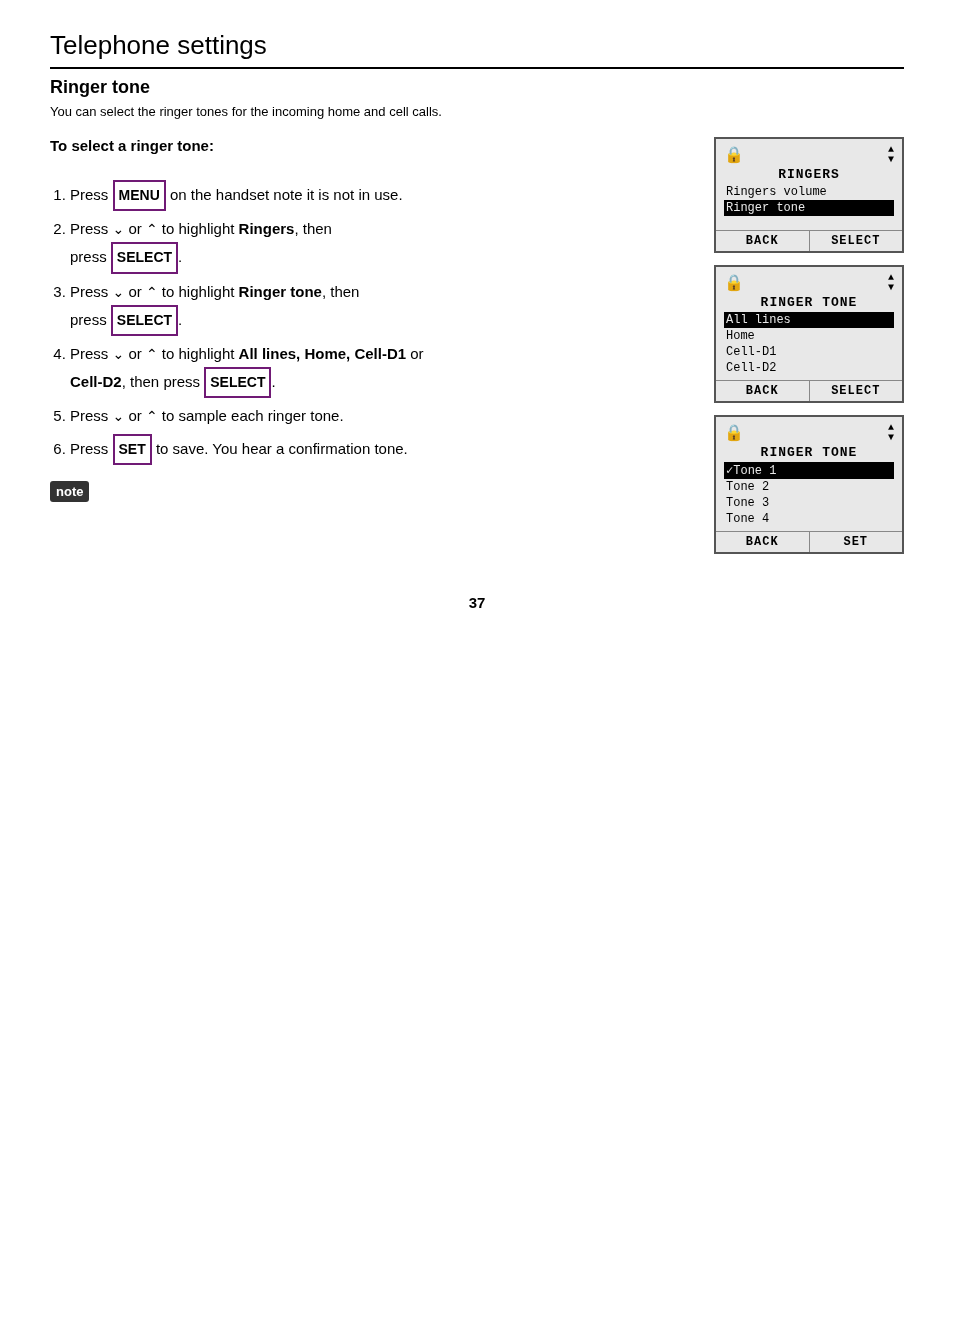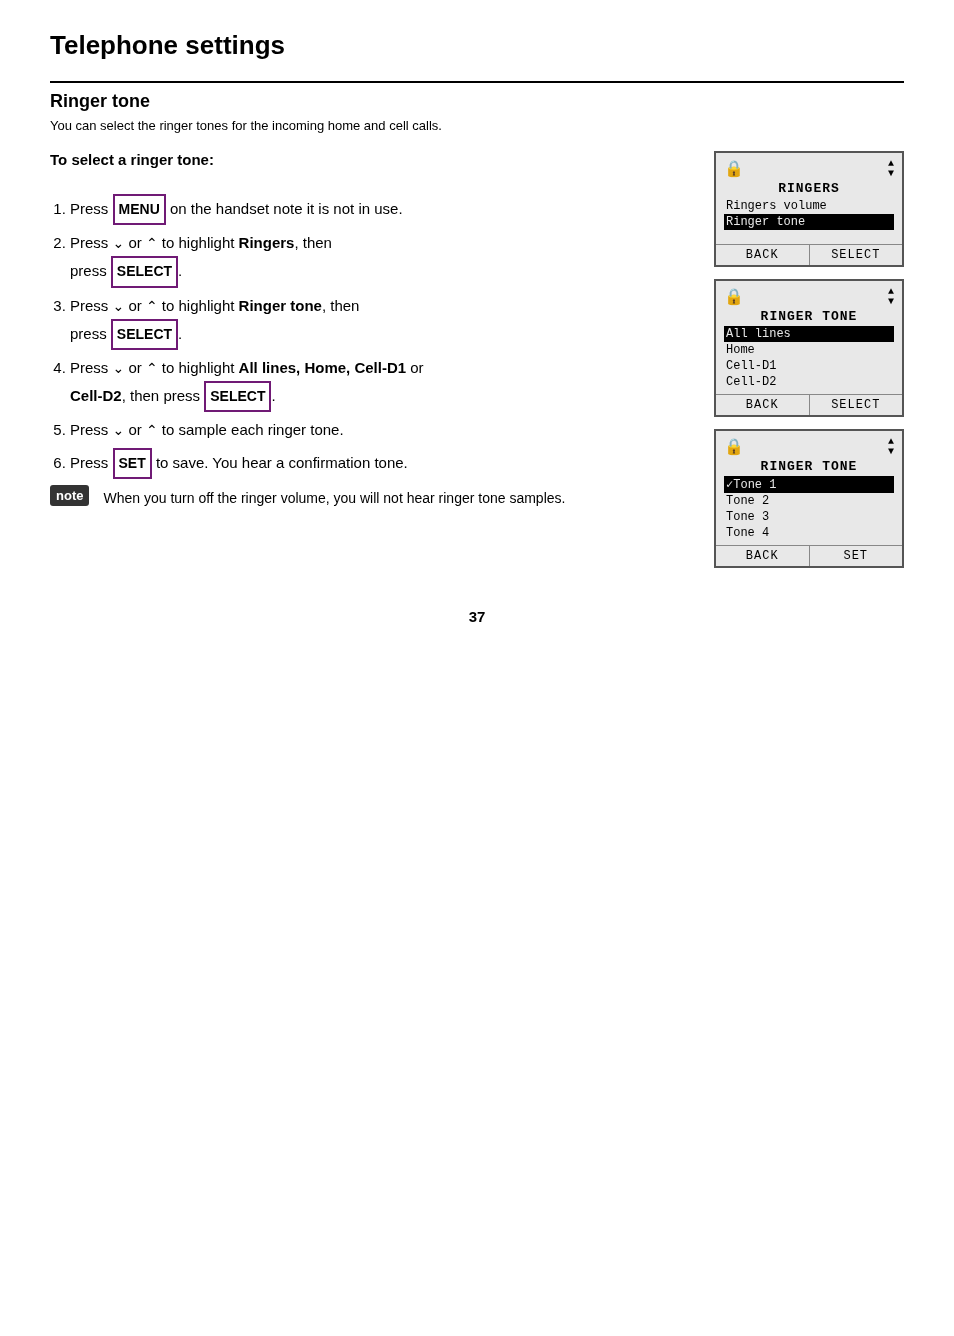--- a/index.html
+++ b/index.html
@@ -8,22 +8,22 @@
       min-height: 1336px;
       background: #fff;
       font-family: Arial, Helvetica, sans-serif;
       font-size: 15px;
       color: #000;
       padding: 30px 50px 50px 50px;
     }
 
     h1.page-title {
       font-size: 26px;
-      font-weight: bold;
-      margin-bottom: 20px;
+      font-weight: normal;
+      margin-bottom: 6px;
     }
 
     h2.section-title {
       font-size: 18px;
       font-weight: bold;
       color: #000;
       margin-bottom: 6px;
     }
 
     .intro-text {
@@ -72,23 +72,23 @@
       font-weight: normal;
     }
     .arrow-up {
       display: inline-block;
       font-size: 14px;
       font-weight: normal;
     }
 
     .note-box {
       display: flex;
-      align-items: flex-end;
-      gap: 14px;
-      margin-top: 6px;
+      align-items: center;
+      gap: 22px;
+      margin-top: 16px;
       font-size: 14px;
     }
 
     .note-label {
       background: #333;
       color: #fff;
       font-weight: bold;
       font-size: 13px;
       padding: 3px 6px;
       border-radius: 3px;
@@ -159,21 +159,21 @@
     .screen-footer {
       display: flex;
       justify-content: space-between;
       border-top: 1px solid #888;
       margin-top: 4px;
     }
 
     .screen-footer-btn {
       flex: 1;
       text-align: center;
-      font-weight: normal;
+      font-weight: bold;
       font-size: 12px;
       padding: 3px 2px;
       letter-spacing: 1px;
     }
 
     .screen-footer-btn:first-child {
       border-right: 1px solid #888;
     }
 
     .page-number {
@@ -223,21 +223,20 @@
         <span>Press </span><span class="arrow-down">⌄</span><span> or </span><span class="arrow-up">⌃</span><span> to sample each ringer tone.</span>
       </li>
 
       <li>
         <span>Press </span><span class="btn-box">SET</span><span> to save. You hear a confirmation tone.</span>
       </li>
     </ol>
 
     <div class="note-box">
       <span class="note-label">note</span>
-      <span>When you turn off the ringer volume, you will not hear ringer tone samples.</span>
     </div>
   </div>
 
   <div class="screens">
 
     <div class="screen">
       <div class="screen-inner">
         <div class="screen-header">
           <span class="screen-icon">🔒</span>
           <div class="screen-scroll">

